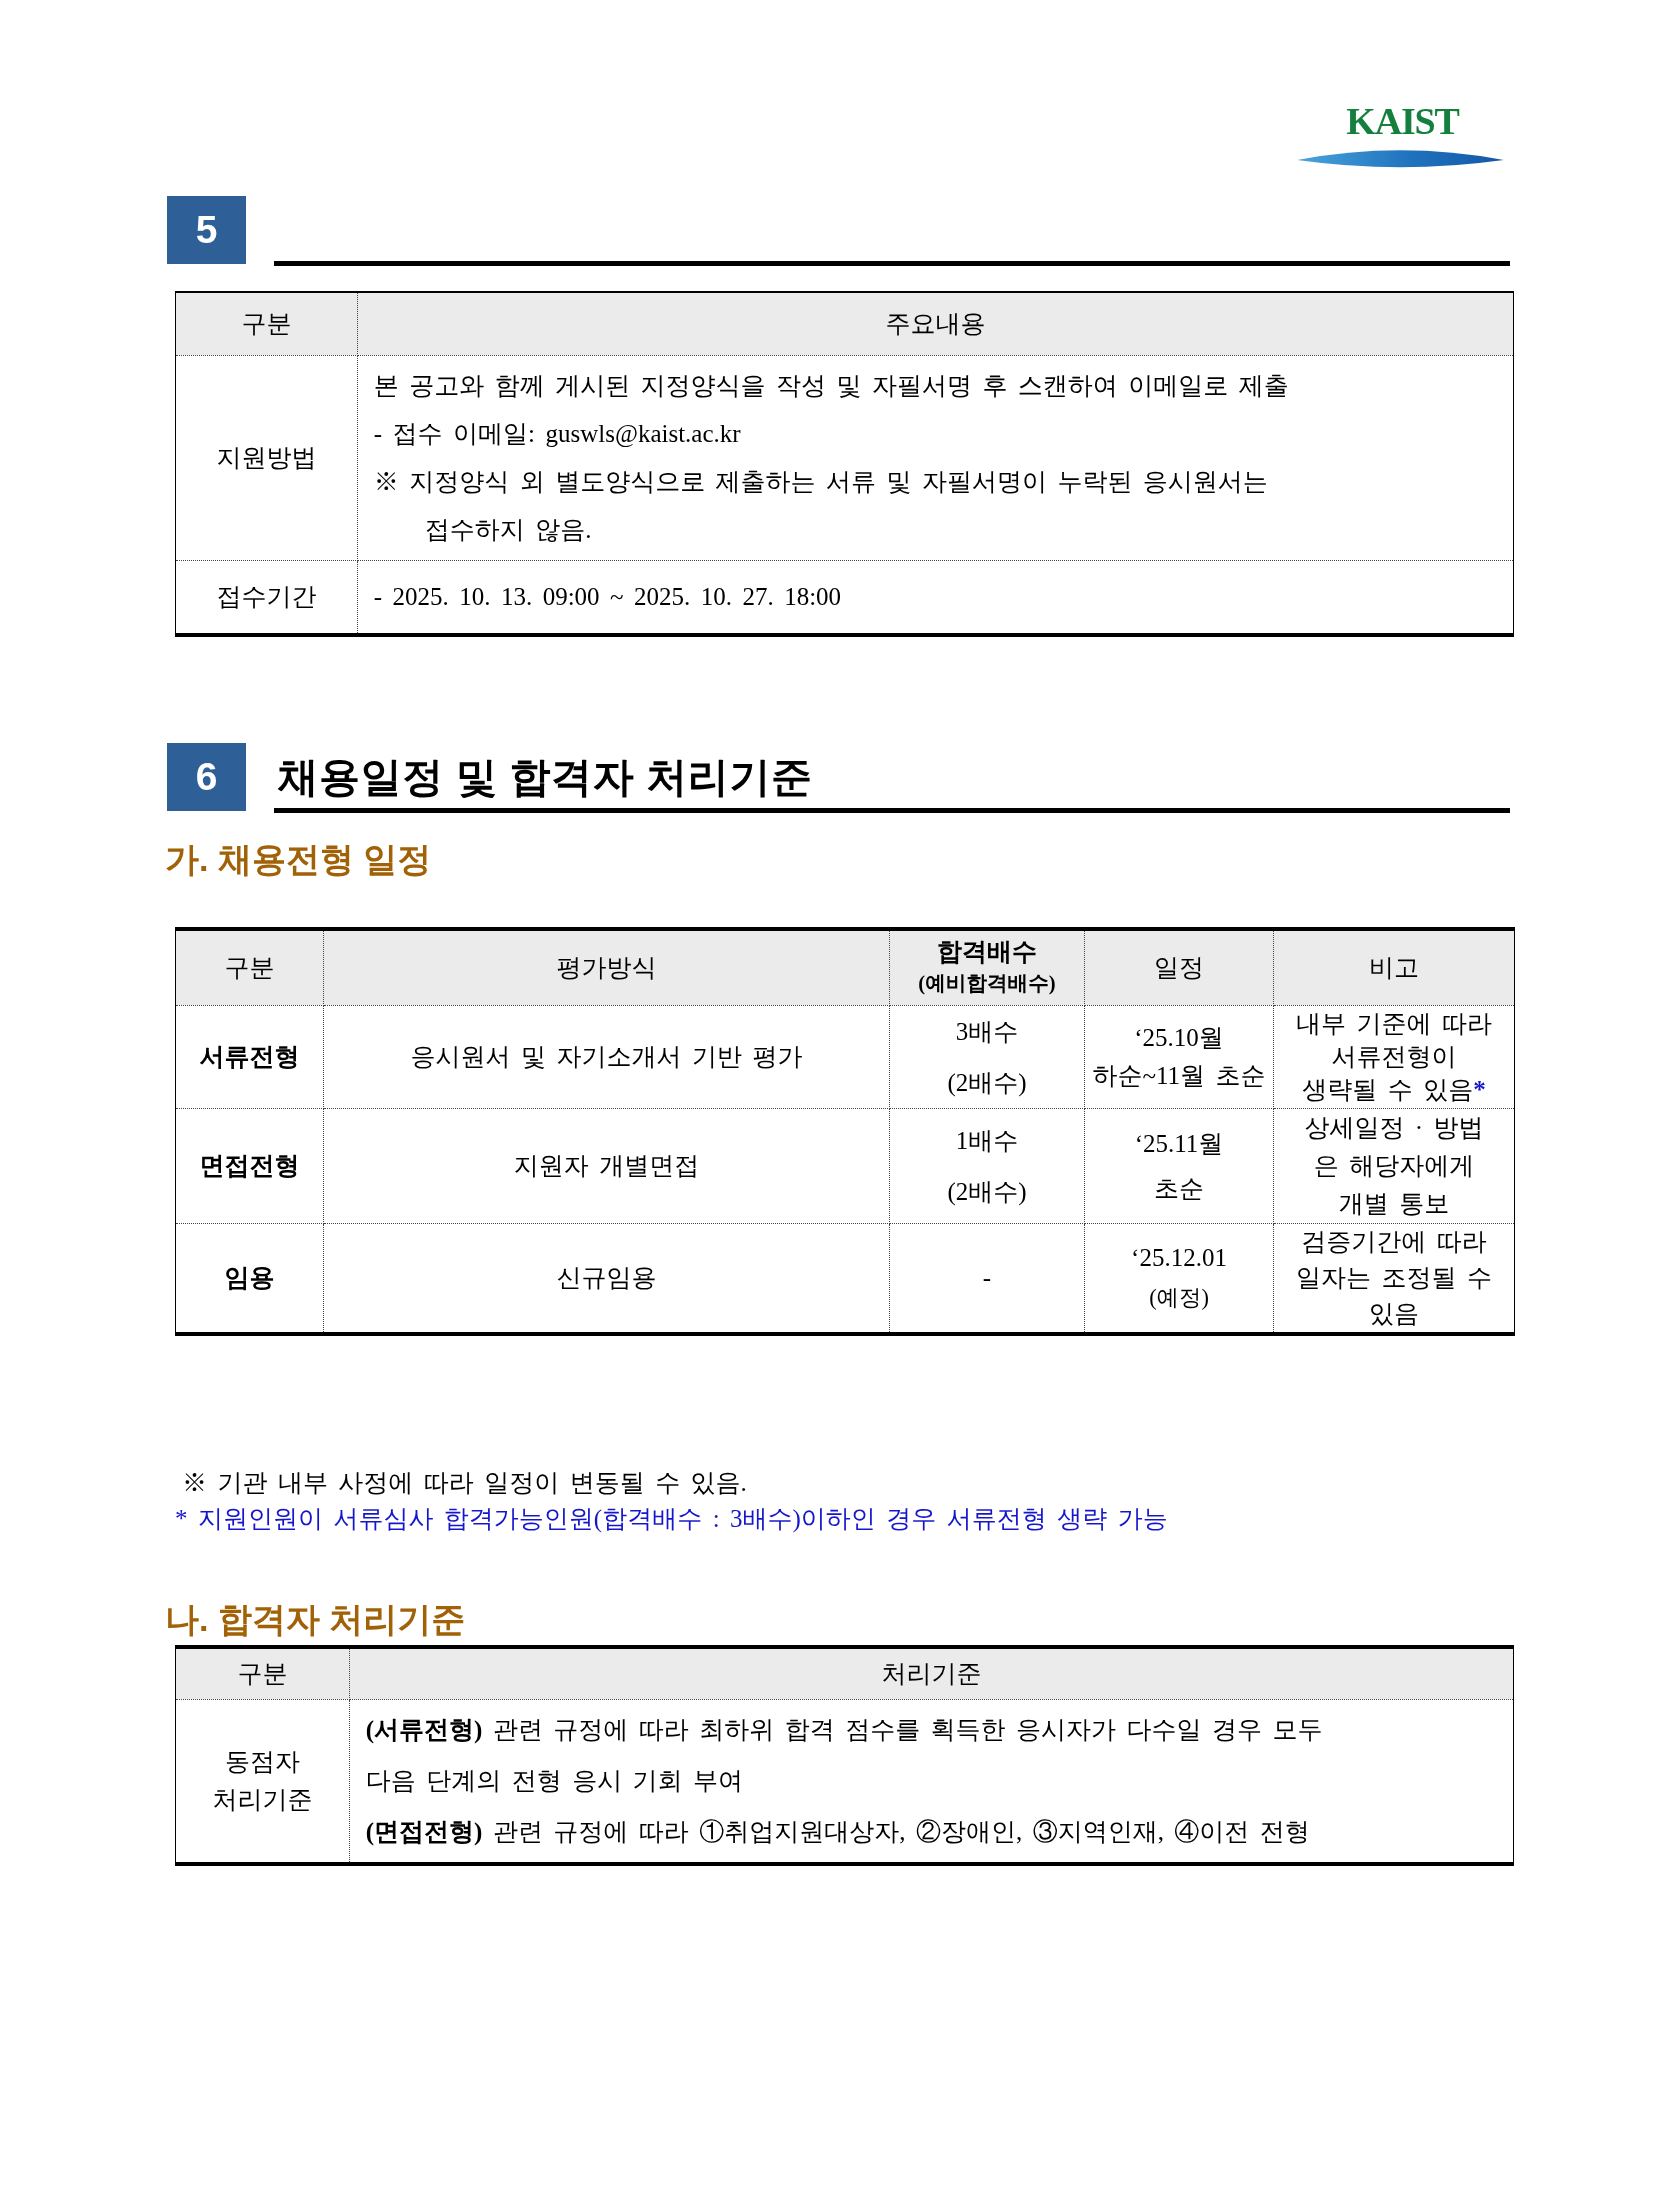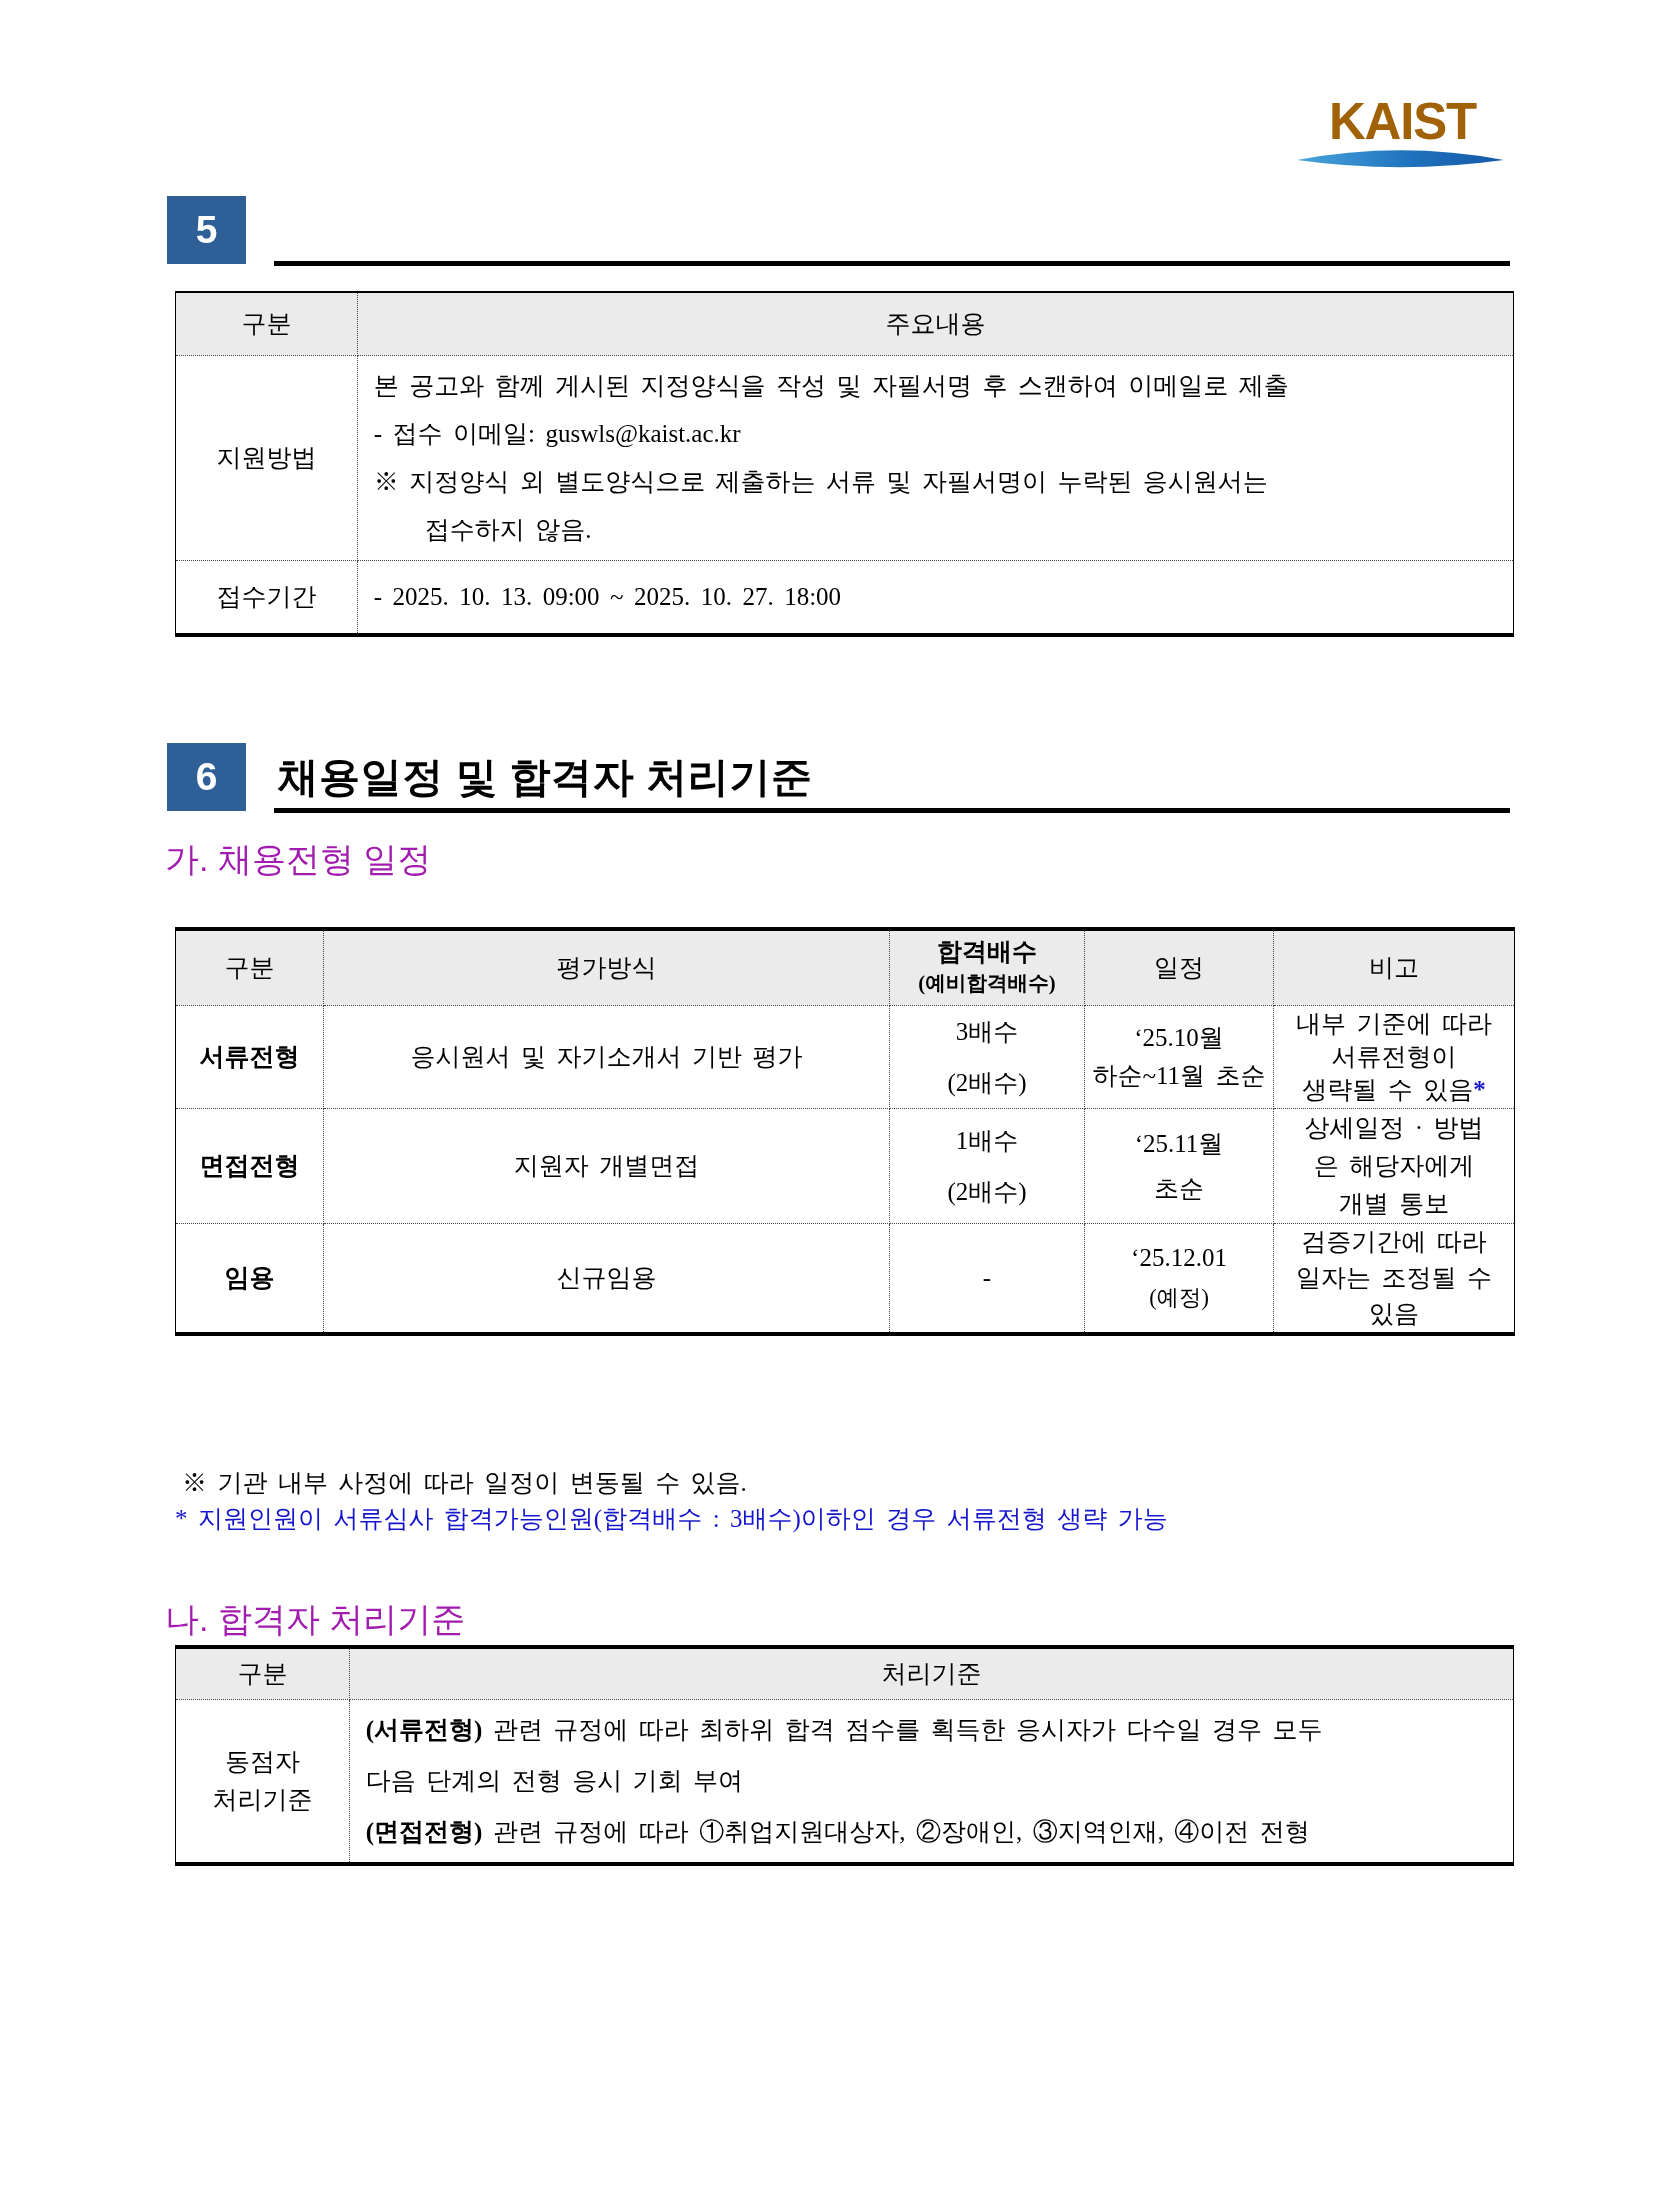--- a/index.html
+++ b/index.html
@@ -4,42 +4,42 @@
 <style>
   html,body{margin:0;padding:0;}
   body{
     width:1678px;height:2194px;position:relative;background:#ffffff;
     font-family:"Liberation Serif","DejaVu Serif",serif;color:#000;
     overflow:hidden;
   }
   
   .logo{position:absolute;left:1296px;top:96px;width:213px;text-align:center;}
   .logo .word{
-    font-family:Liberation Sans, sans-serif;
-    font-weight:bold;font-size:51px;line-height:51px;letter-spacing:-1.2px;
-    color:#a16207;
+    font-family:Liberation Serif, serif;
+    font-weight:bold;font-size:38px;line-height:51px;letter-spacing:-1.2px;
+    color:#15803d;
   }
   .logo svg{display:block;margin-top:2.4px;}
   
   .sec-head{position:absolute;left:167px;display:flex;align-items:center;}
   .num-box{
     width:79px;height:68px;background:#2e5f96;color:#fff;
     font-family:"Liberation Sans","DejaVu Sans",sans-serif;font-weight:bold;
     font-size:39px;display:flex;align-items:center;justify-content:center;
     flex:0 0 auto;
   }
   .sec-title{
     margin-left:31.5px;font-family:"Liberation Sans","DejaVu Sans",sans-serif;
     font-weight:bold;font-size:41px;letter-spacing:0.6px;color:#000;white-space:nowrap;
   }
   .rule{position:absolute;left:274px;width:1236px;height:4.8px;background:#000;}
   .sub-head{
     position:absolute;left:165px;
     font-family:"Liberation Sans","DejaVu Sans",sans-serif;
-    font-weight:normal;font-size:34px;color:#a21caf;white-space:nowrap;
+    font-weight:bold;font-size:34px;color:#a16207;white-space:nowrap;
   }
   
   table{
     position:absolute;left:175px;width:1339px;
     border-collapse:collapse;table-layout:fixed;
     font-size:25px;color:#000;word-spacing:4.2px;
   }
   td,th{
     border-left:1.2px dotted #444;border-right:1.2px dotted #444;
     border-top:1.8px dotted #444;border-bottom:1.8px dotted #444;

